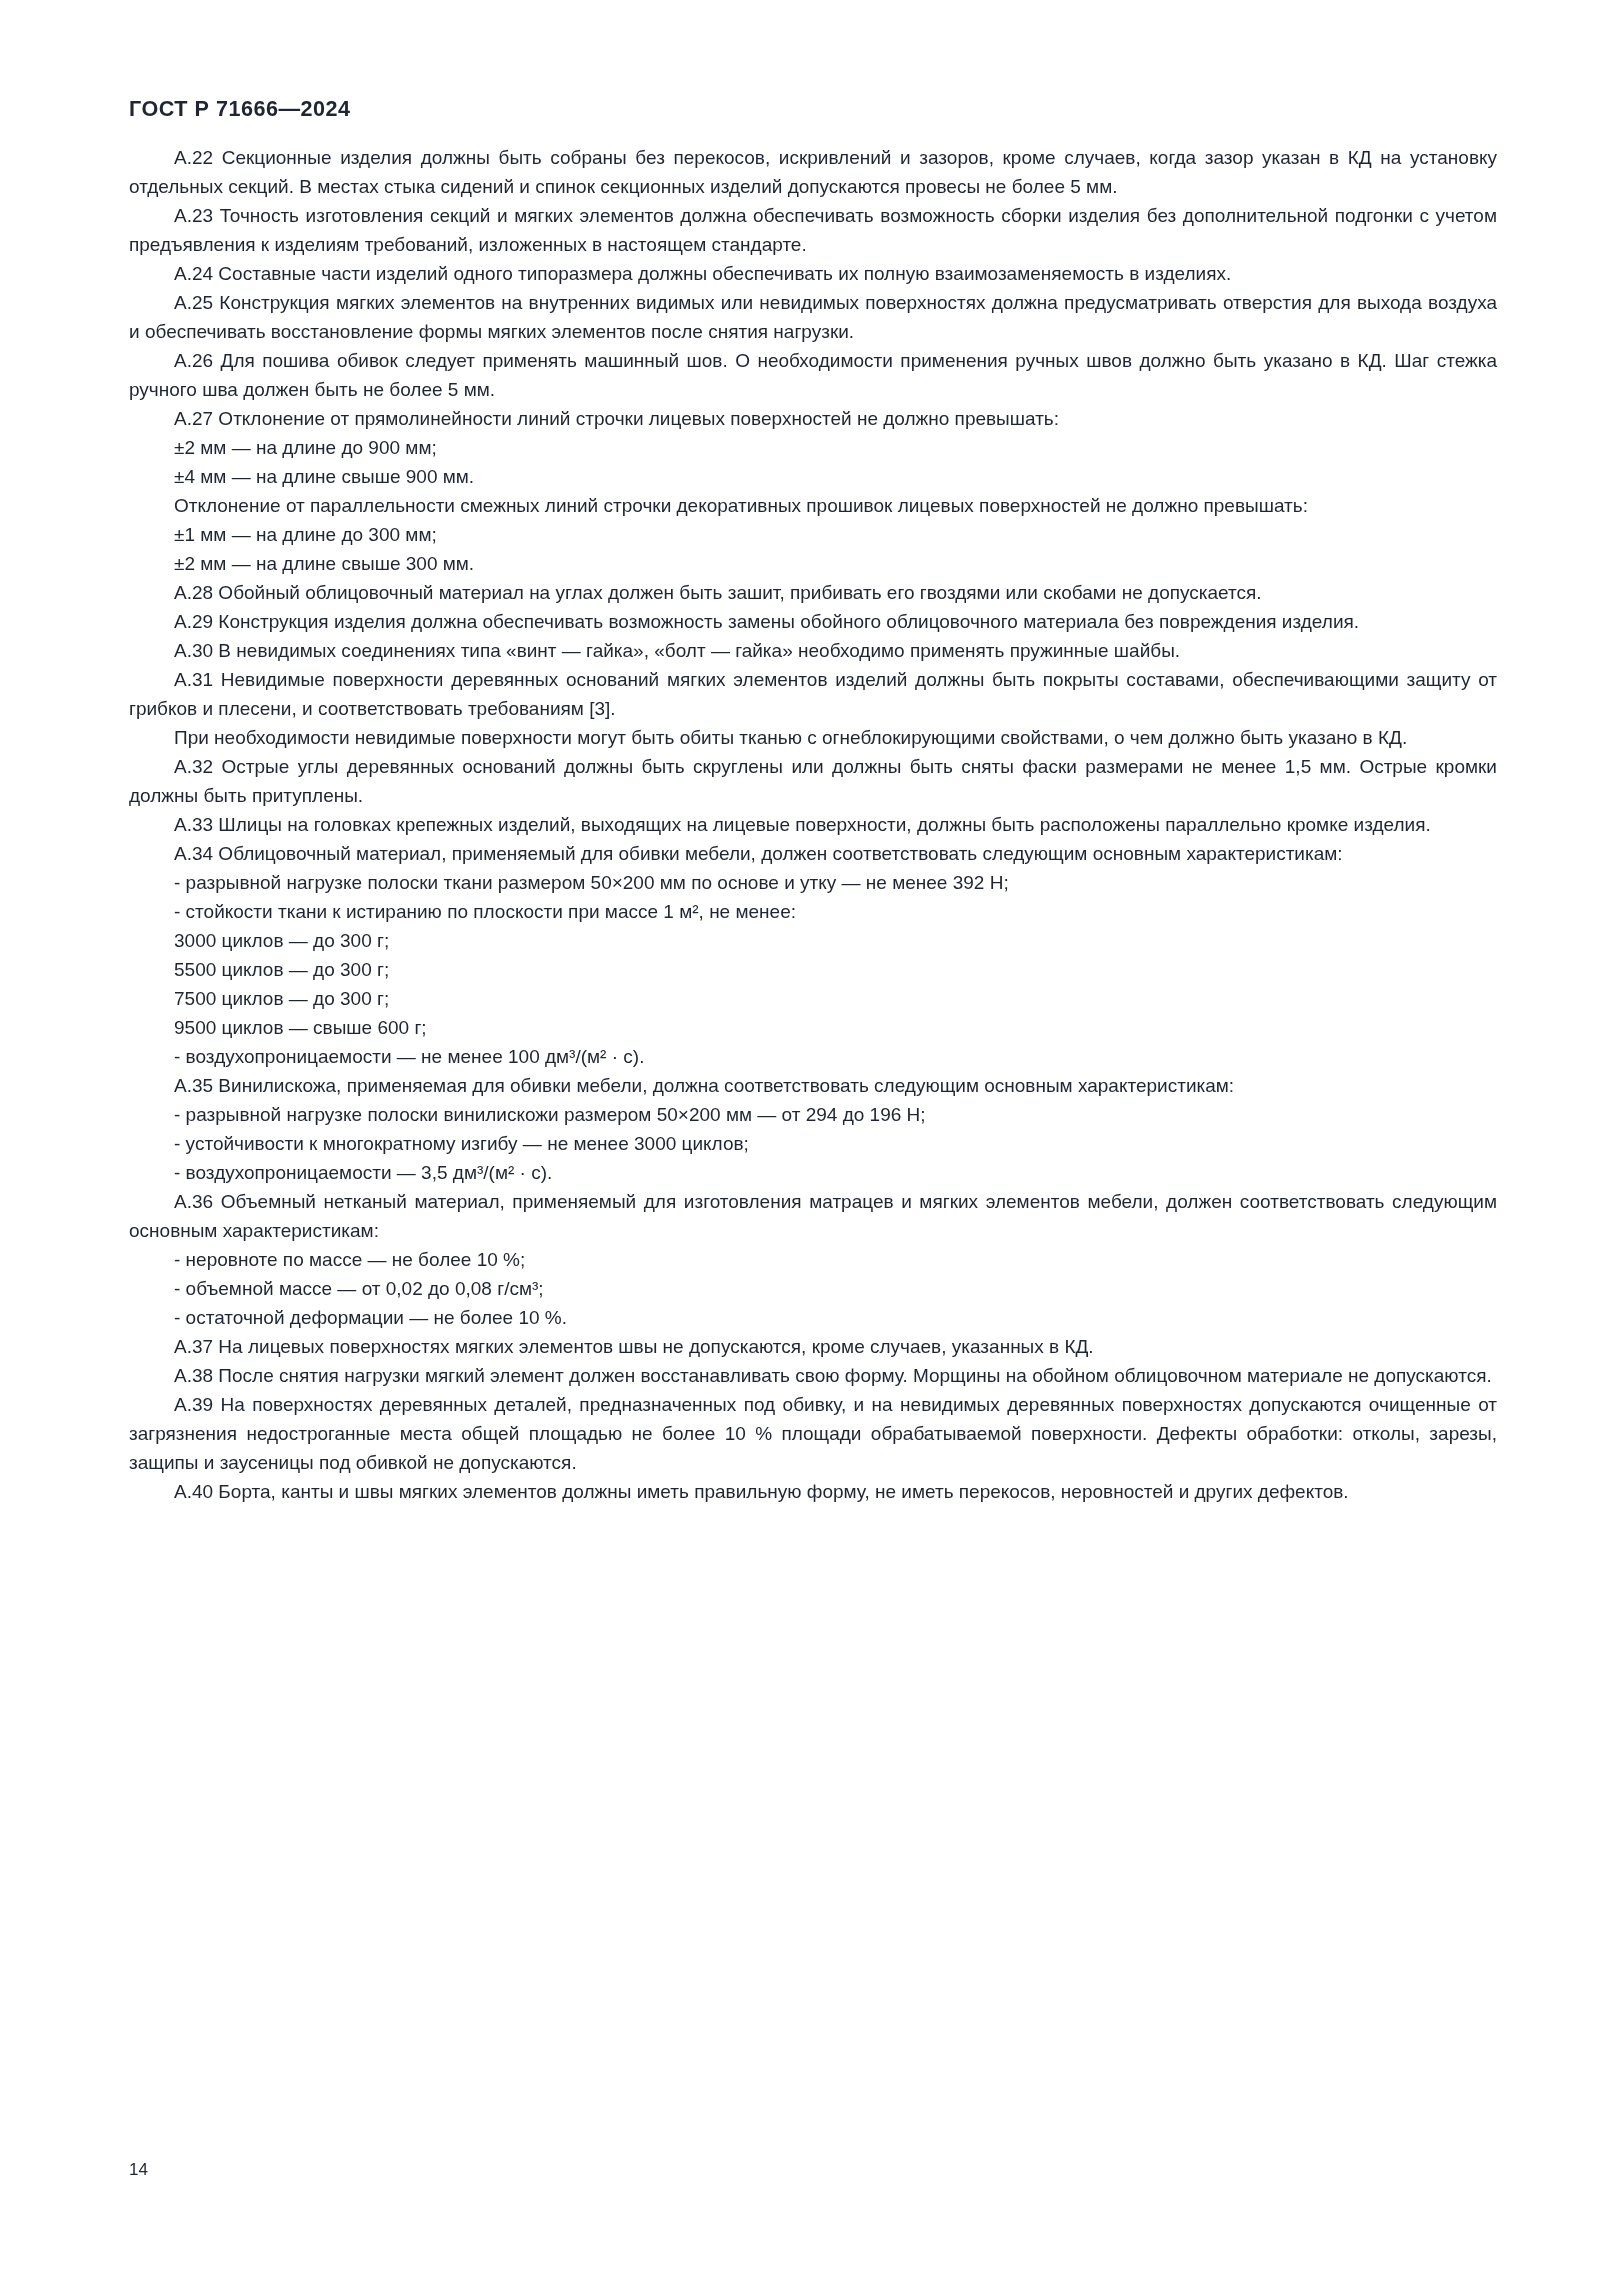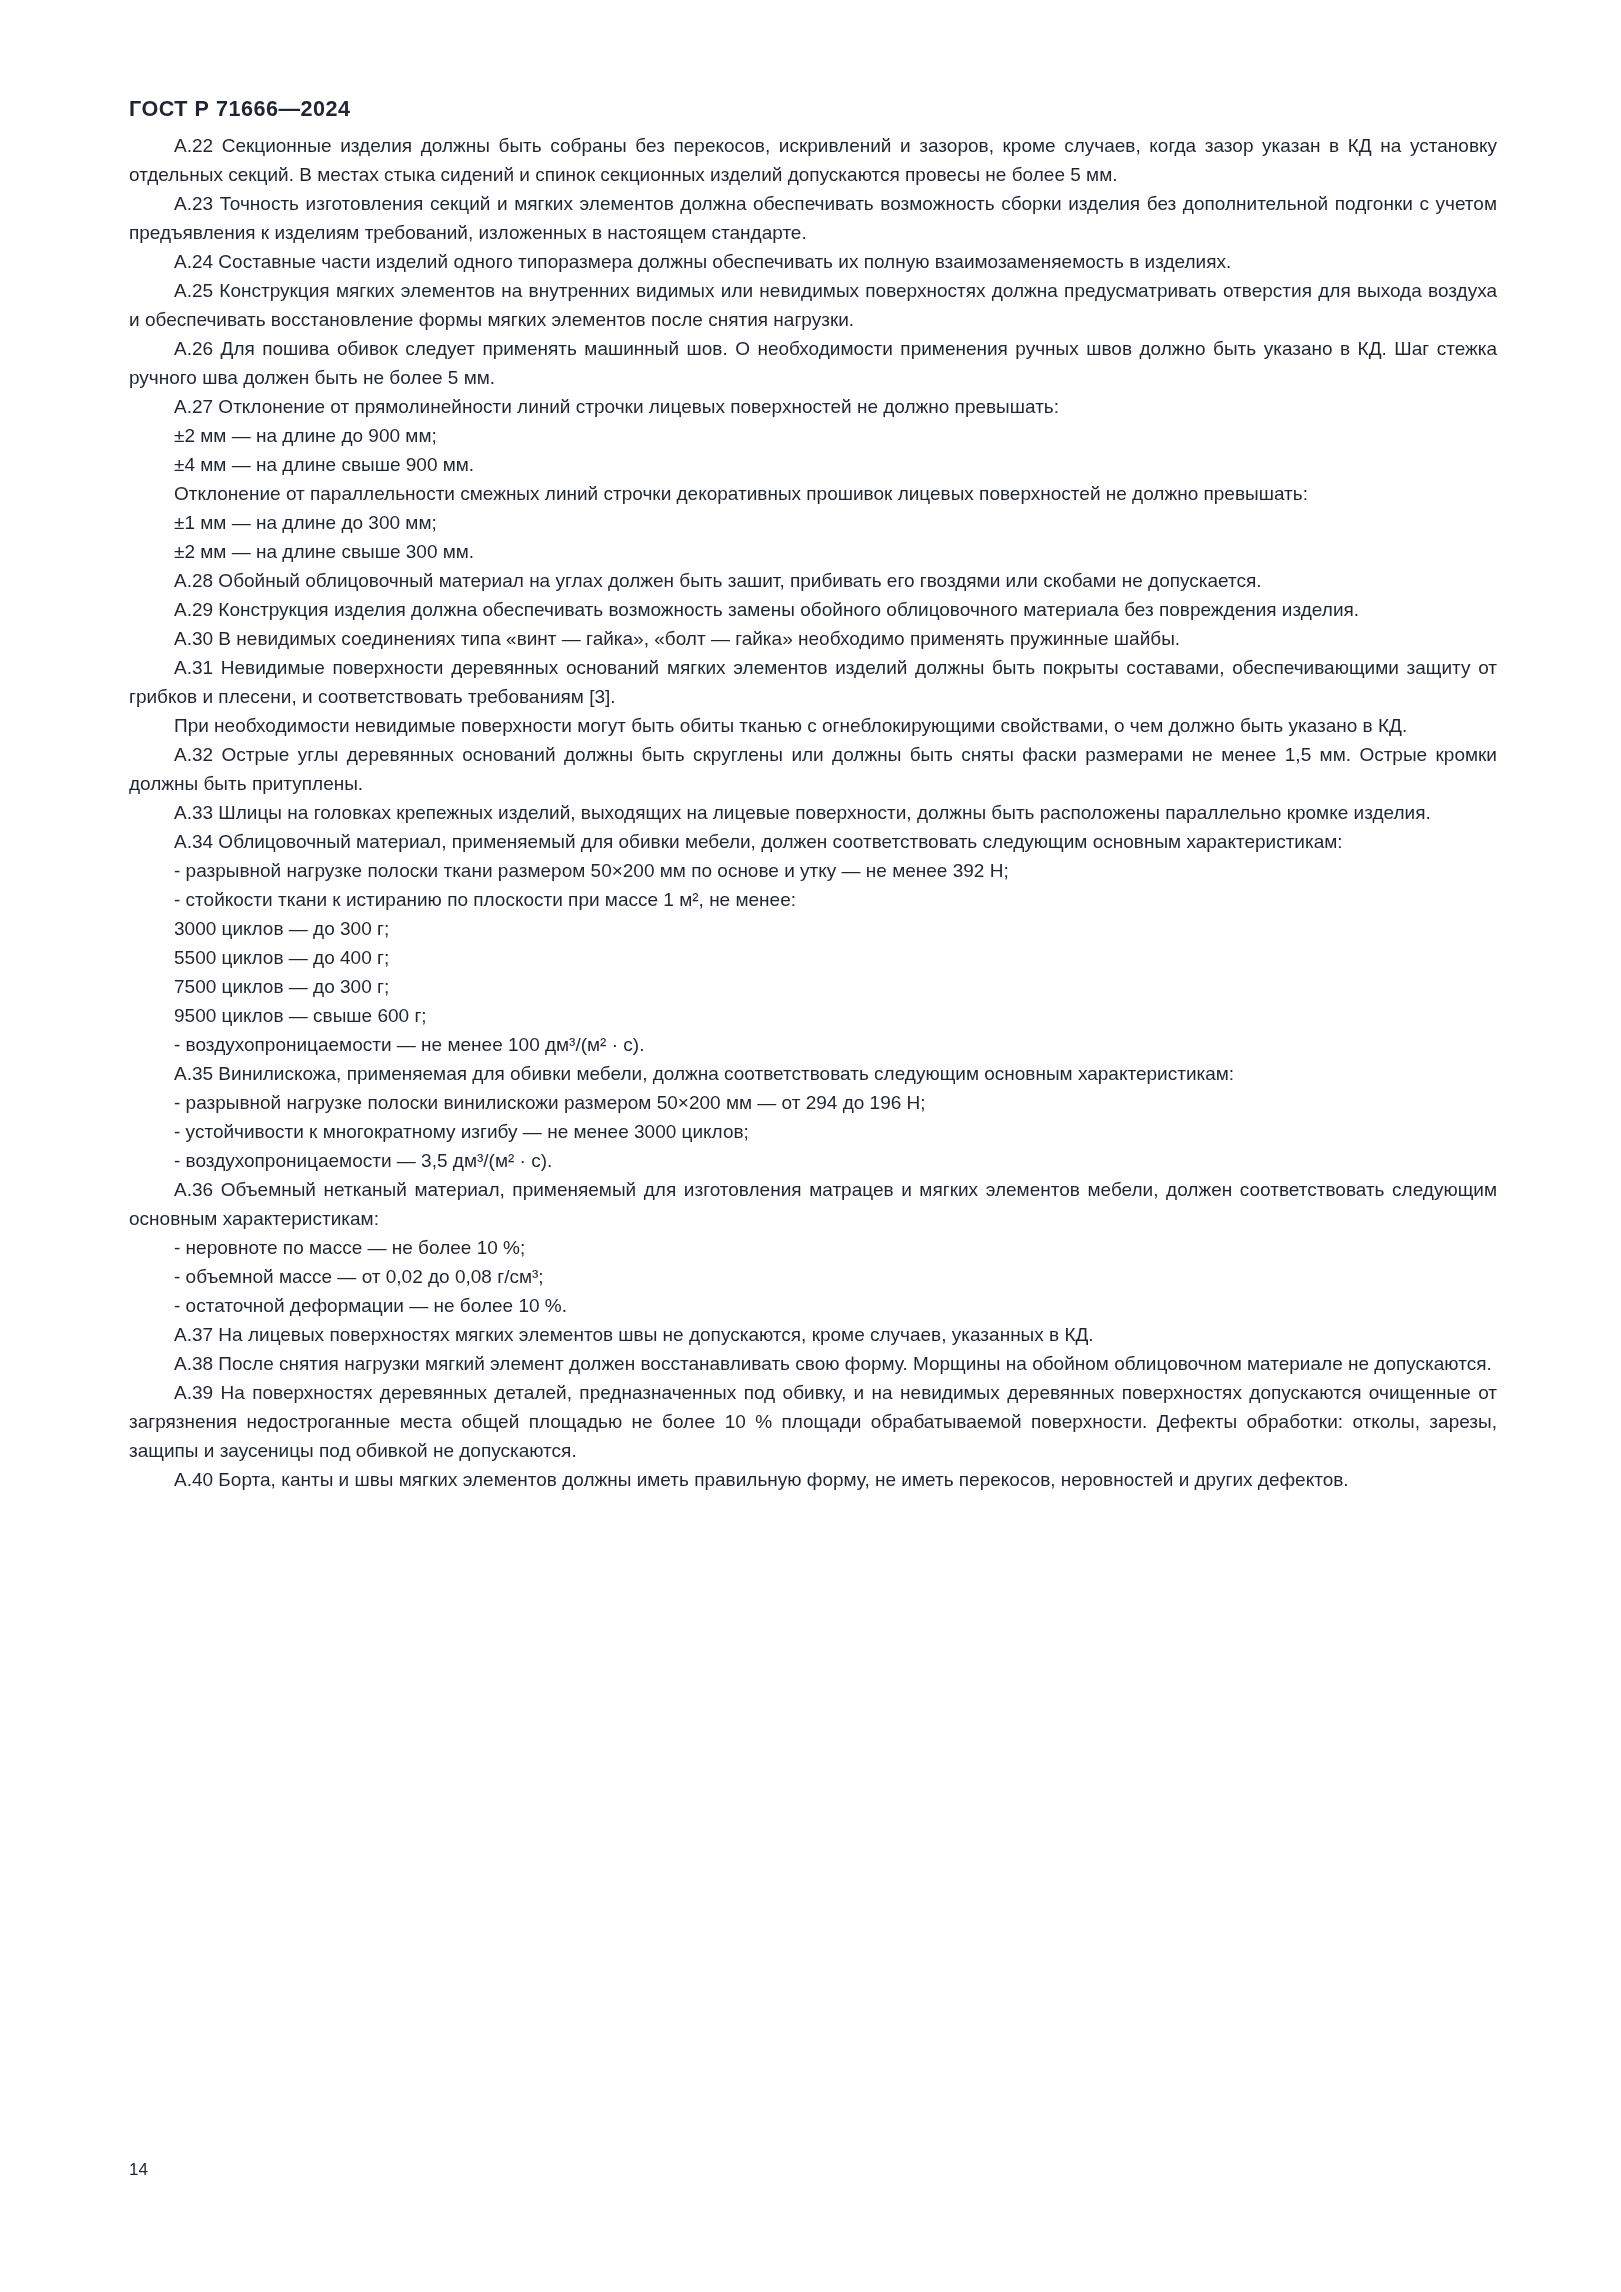--- a/index.html
+++ b/index.html
@@ -17,21 +17,21 @@
     position: absolute;
     left: 129px;
     top: 96px;
     width: 1368px;
   }
   .doc-header {
     font-weight: bold;
     font-size: 21.6px;
     line-height: 25.5px;
     letter-spacing: 0.5px;
-    margin-bottom: 9px;
+    margin-bottom: 21px;
   }
   .para {
     font-size: 19px;
     line-height: 29px;
     text-align: justify;
     text-indent: 45px;
   }
   .page-number {
     position: absolute;
     left: 129px;
@@ -61,21 +61,21 @@
     <div class="para">А.29 Конструкция изделия должна обеспечивать возможность замены обойного облицовочного материала без повреждения изделия.</div>
     <div class="para">А.30 В невидимых соединениях типа «винт — гайка», «болт — гайка» необходимо применять пружинные шайбы.</div>
     <div class="para">А.31 Невидимые поверхности деревянных оснований мягких элементов изделий должны быть покрыты составами, обеспечивающими защиту от грибков и плесени, и соответствовать требованиям [3].</div>
     <div class="para">При необходимости невидимые поверхности могут быть обиты тканью с огнеблокирующими свойствами, о чем должно быть указано в КД.</div>
     <div class="para">А.32 Острые углы деревянных оснований должны быть скруглены или должны быть сняты фаски размерами не менее 1,5 мм. Острые кромки должны быть притуплены.</div>
     <div class="para">А.33 Шлицы на головках крепежных изделий, выходящих на лицевые поверхности, должны быть расположены параллельно кромке изделия.</div>
     <div class="para">А.34 Облицовочный материал, применяемый для обивки мебели, должен соответствовать следующим основным характеристикам:</div>
     <div class="para">- разрывной нагрузке полоски ткани размером 50×200 мм по основе и утку — не менее 392 Н;</div>
     <div class="para">- стойкости ткани к истиранию по плоскости при массе 1 м², не менее:</div>
     <div class="para">3000 циклов — до 300 г;</div>
-    <div class="para">5500 циклов — до 400 г;</div>
+    <div class="para">5500 циклов — до 300 г;</div>
     <div class="para">7500 циклов — до 300 г;</div>
     <div class="para">9500 циклов — свыше 600 г;</div>
     <div class="para">- воздухопроницаемости — не менее 100 дм³/(м² · с).</div>
     <div class="para">А.35 Винилискожа, применяемая для обивки мебели, должна соответствовать следующим основным характеристикам:</div>
     <div class="para">- разрывной нагрузке полоски винилискожи размером 50×200 мм — от 294 до 196 Н;</div>
     <div class="para">- устойчивости к многократному изгибу — не менее 3000 циклов;</div>
     <div class="para">- воздухопроницаемости — 3,5 дм³/(м² · с).</div>
     <div class="para">А.36 Объемный нетканый материал, применяемый для изготовления матрацев и мягких элементов мебели, должен соответствовать следующим основным характеристикам:</div>
     <div class="para">- неровноте по массе — не более 10 %;</div>
     <div class="para">- объемной массе — от 0,02 до 0,08 г/см³;</div>

